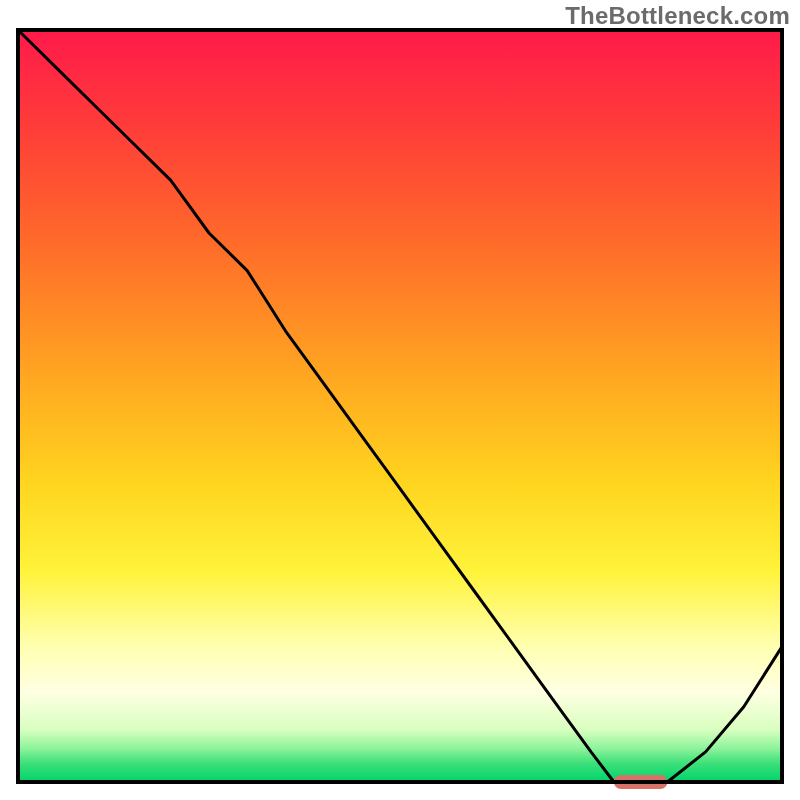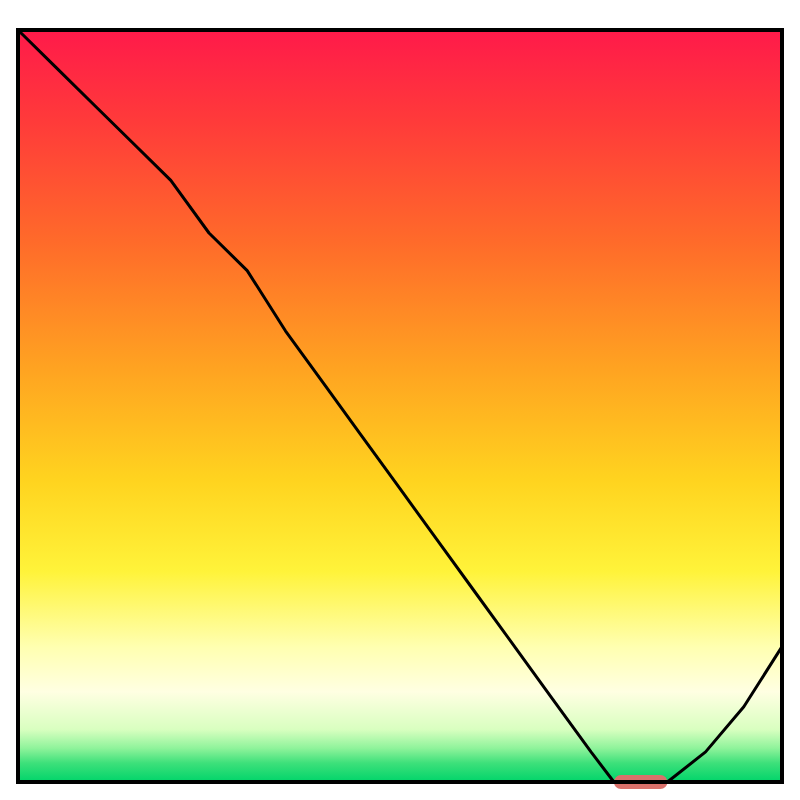--- a/index.html
+++ b/index.html
@@ -31,20 +31,21 @@
     top: 0;
     left: 0;
     width: 800px;
     height: 800px;
   }
 </style>
 </head>
 <body>
 
 <div class="wrapper">
+  <div class="watermark">TheBottleneck.com</div>
 
   <svg class="plot" viewBox="0 0 800 800">
     <defs>
       <linearGradient id="bg-grad" x1="0" y1="0" x2="0" y2="1">
 
       <stop offset="0.00%" stop-color="#ff1a4a"></stop>
           <stop offset="12.00%" stop-color="#ff3a3a"></stop>
           <stop offset="28.00%" stop-color="#ff6a2a"></stop>
           <stop offset="45.00%" stop-color="#ffa321"></stop>
           <stop offset="60.00%" stop-color="#ffd41f"></stop>

